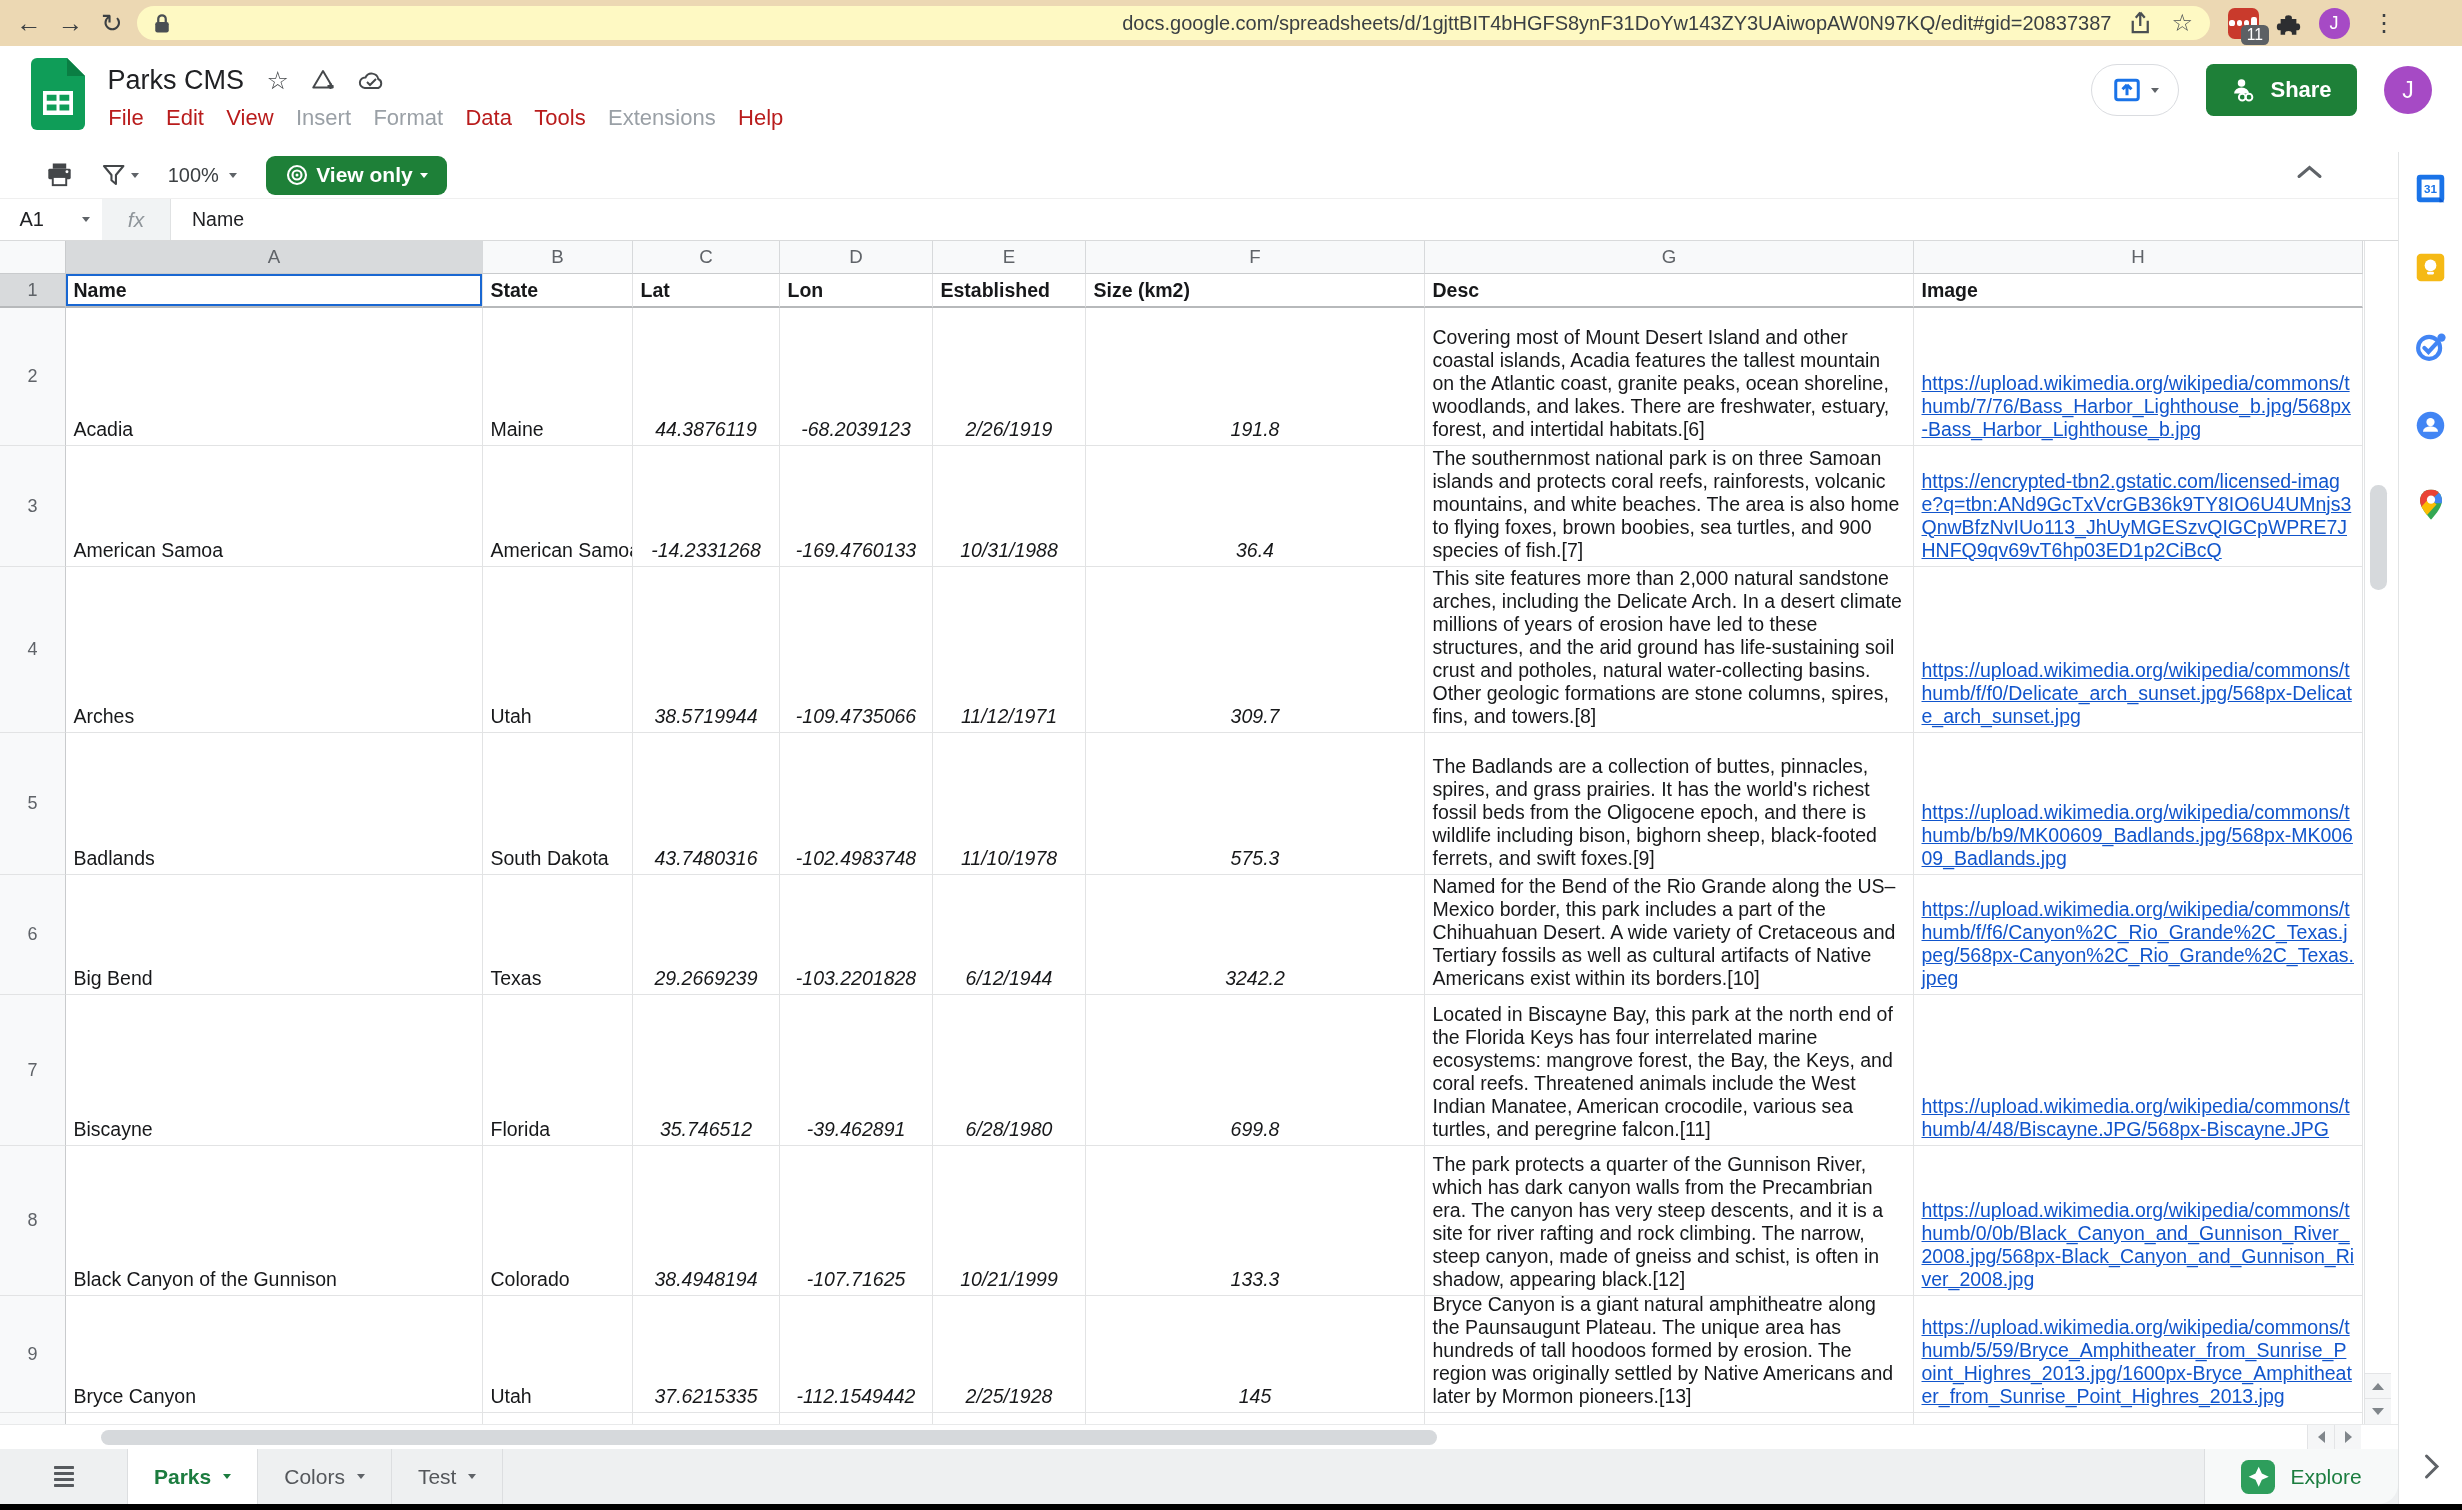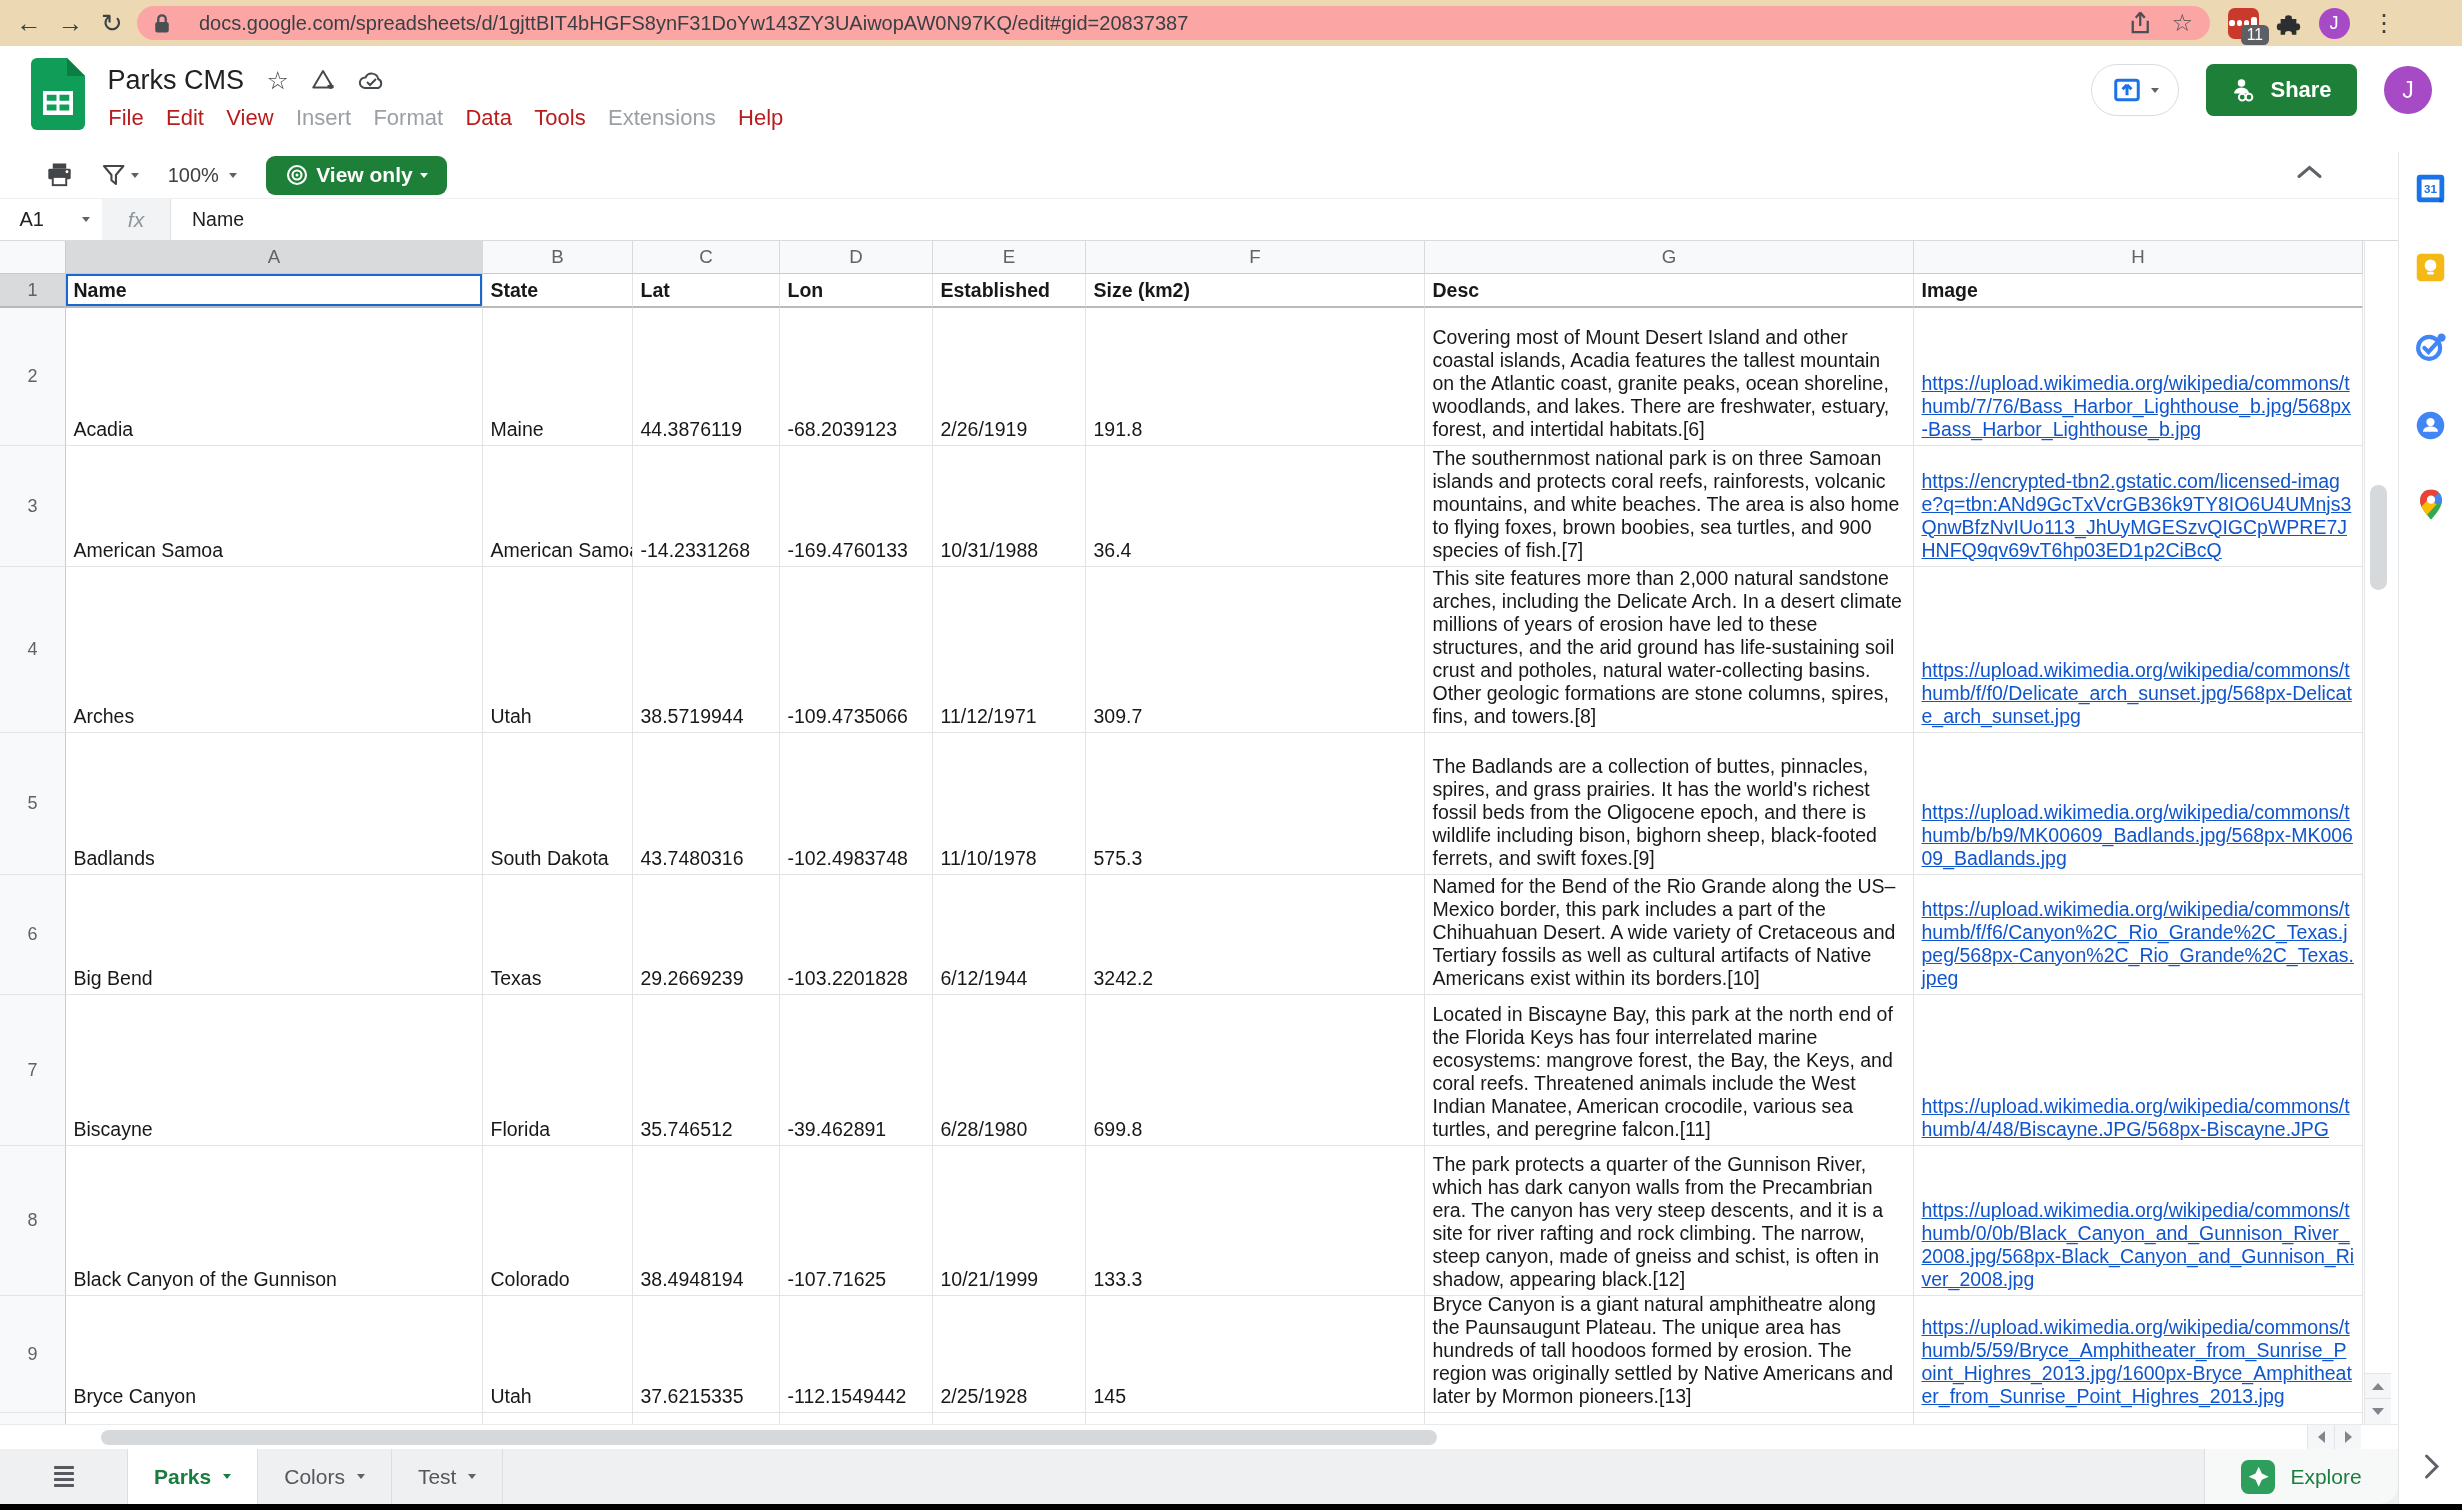--- a/index.html
+++ b/index.html
@@ -6,22 +6,22 @@
   html,body { margin:0; padding:0; }
   body {
     width:2462px; height:1510px; overflow:hidden; background:#fff;
     font-family:"Liberation Sans","DejaVu Sans",sans-serif; color:#202124;
   }
 
   
   .browser { height:46px; background:#ecd8b3; display:flex; align-items:center; padding:0 12px; gap:7.5px; }
   .nav-ic { width:34px; height:34px; display:flex; align-items:center; justify-content:center;
             color:#3c4043; font-size:25.4px; border-radius:50%; flex:0 0 auto; }
-  .omnibox { width:2073px; height:34px; background:#fca5a5; border-radius:17px; display:flex;
-             align-items:center; padding:0 16.5px; gap:28px; flex:0 0 auto; }
+  .omnibox { width:2073px; height:34px; background:#fef9c3; border-radius:17px; display:flex;
+             align-items:center; padding:0 16.5px; gap:18px; flex:0 0 auto;text-align:right; }
   .omni-url { font-size:20px; color:#3a3f43; white-space:nowrap; overflow:hidden; flex:1; }
   .omni-right { display:flex; gap:19.5px; align-items:center; }
   .ext-zone { display:flex; align-items:center; gap:16.5px; margin-left:10.5px; }
   .op-icon { position:relative; width:31px; height:31px; }
   .op-sq { width:31px; height:31px; background:#c93a2c; border-radius:6.7px; display:flex; align-items:center; justify-content:center; gap:2.2px; }
   .op-dot { width:5.2px; height:5.2px; border-radius:50%; background:#fff; }
   .op-bar { width:5.2px; height:11.2px; border-radius:2.2px; background:#fff; }
   .op-badge { position:absolute; right:-10.5px; bottom:-6px; background:#5c6064; color:#fff;
               font-size:15.7px; padding:0.7px 6px; border-radius:5.2px; }
   .avatar { width:31px; height:31px; border-radius:50%; background:#a64ac5; color:#fff;
@@ -85,21 +85,21 @@
           background:#f8f9fa; border-right:0.7px solid #d7d9db; border-bottom:1.5px solid #c9cbcd; }
   .colh.sel { background:#d8dadc; }
   .rows { flex:1; overflow:hidden; }
   .grow { display:flex; }
   .gut { width:66px; display:flex; align-items:center; justify-content:center; font-size:18px;
          color:#5f6368; background:#f8f9fa; border-right:1.5px solid #c9cbcd; border-bottom:0.7px solid #e2e3e4; }
   .gut.sel { background:#d8dadc; }
   .cell { border-right:0.7px solid #e2e3e4; border-bottom:0.7px solid #e2e3e4; display:flex;
           align-items:flex-end; overflow:hidden; font-size:19.5px; color:#17181a; background:#fff; }
   .cv { padding:0 6px 4.5px 7.5px; line-height:23px; white-space:nowrap; }
-  .num { justify-content:flex-start; }
+  .num { justify-content:center;font-style:italic; }
   .num .cv { padding-right:7.5px; }
   .wrap .cv, .link .cv { white-space:normal; }
   .link .cv { word-break:break-all; color:#1155cc; text-decoration:underline; }
   .hdr .cv { font-weight:bold; }
   .row1 .cell { border-bottom:2.2px solid #b7b9bb; }
   .row1 .gut { border-bottom:2.2px solid #b7b9bb; }
   .selcell { position:relative; }
   .selcell::after { content:""; position:absolute; inset:-0.7px; border:3.7px solid #1967d2; pointer-events:none; }
   .sliver .cell, .sliver .gut { border-bottom:none; }
 

